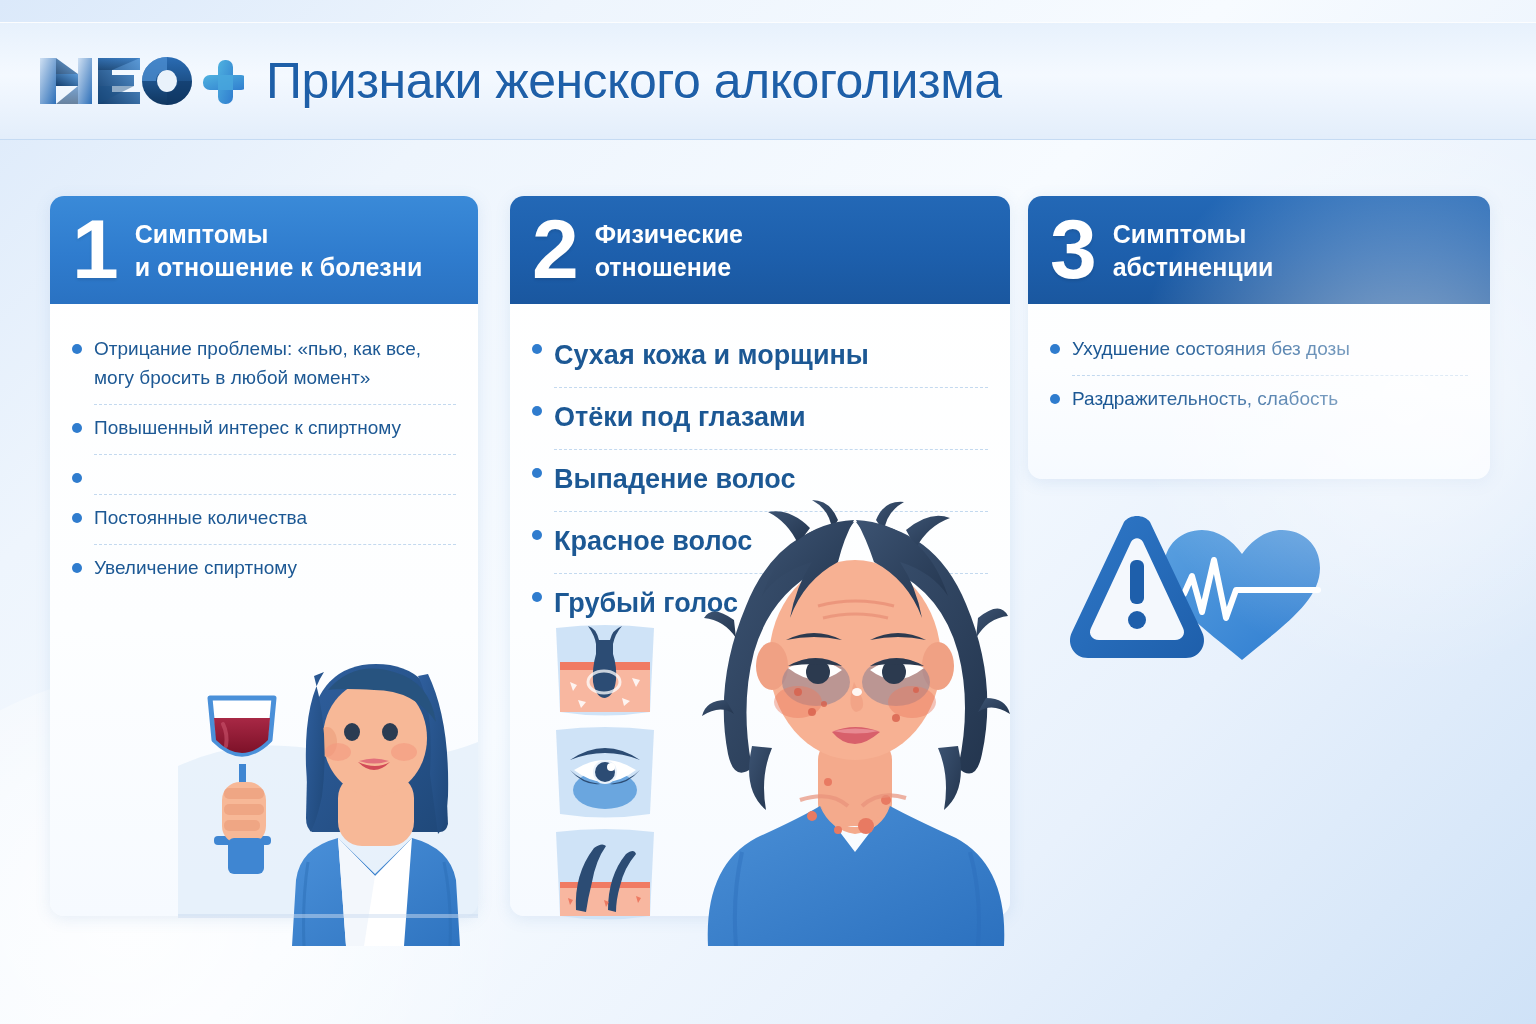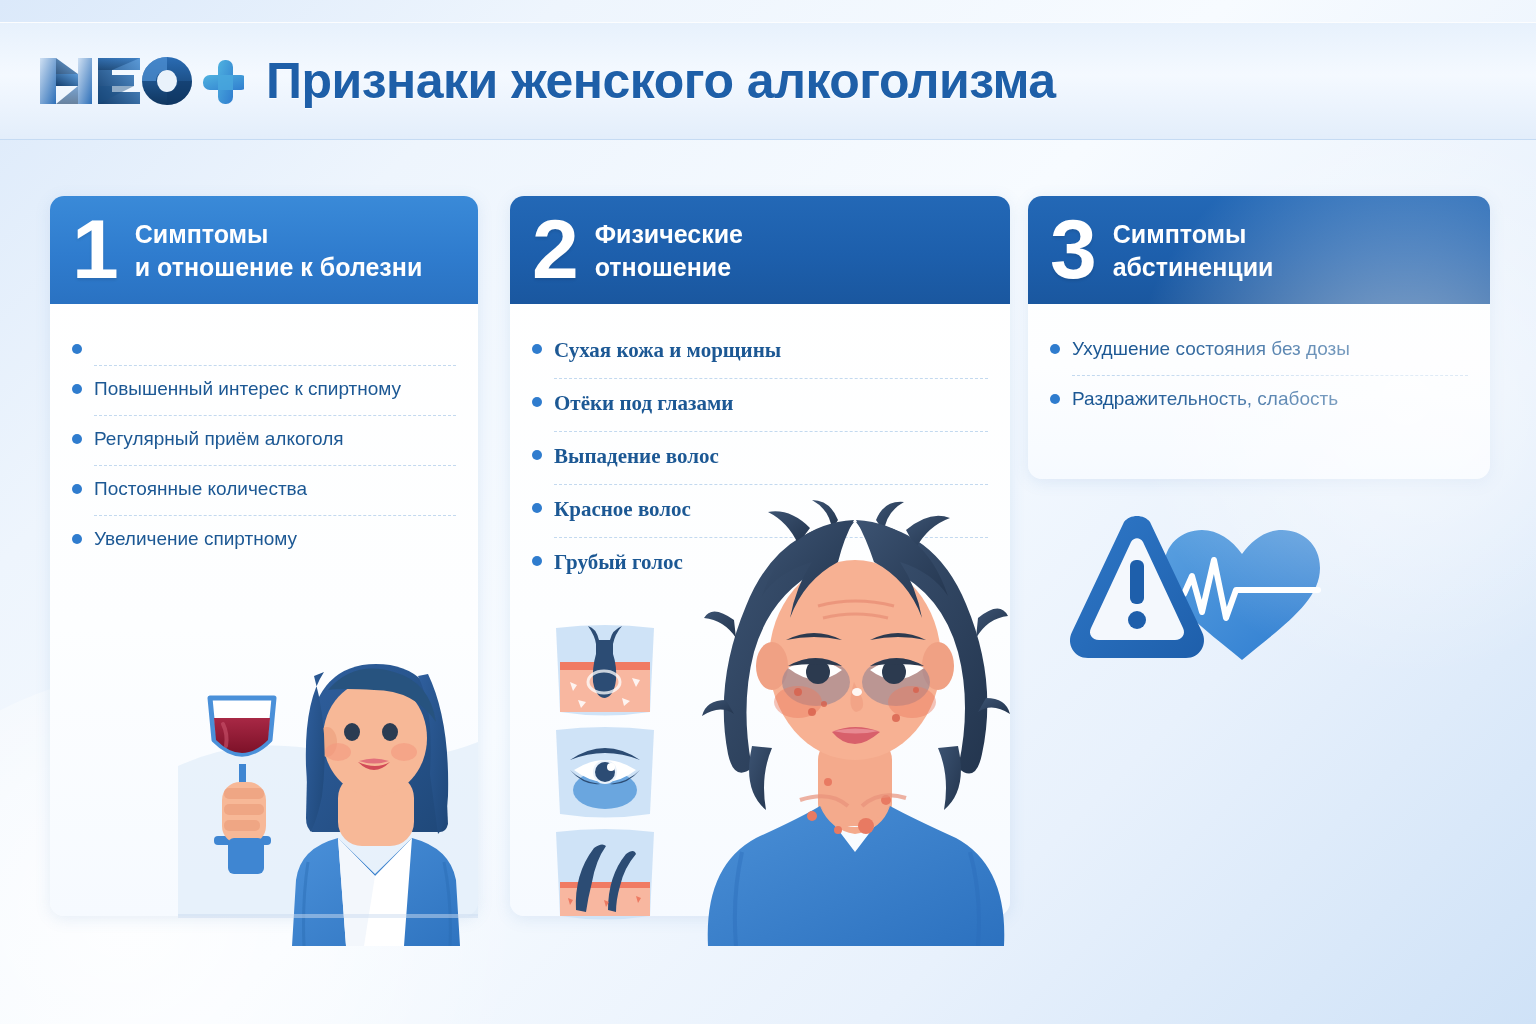--- a/index.html
+++ b/index.html
@@ -58,21 +58,21 @@
   .logo {
     display: flex;
     align-items: center;
     gap: 2px;
     height: 62px;
   }
   .logo svg { display: block; }
 
   .main-title {
     font-size: 50px;
-    font-weight: 700;
+    font-weight: 400;
     color: #1e5fa8;
     letter-spacing: -0.5px;
     white-space: nowrap;
     text-shadow: 0 1px 0 rgba(255,255,255,0.85);
   }
 
   
   .cards {
     position: absolute;
     left: 0; top: 196px;
@@ -133,21 +133,21 @@
     width: 10px; height: 10px;
     border-radius: 50%;
     background: #2f7cce;
     margin-top: 9px;
   }
   .bullet-text {
     color: #1c5894;
     font-size: 19px;
     line-height: 1.52;
   }
-  .card-2 .bullet-text { font-weight: 700; font-size: 21px; font-family: Liberation Serif, serif; }
+  .card-2 .bullet-text { font-weight: 700; font-size: 27px; }
   .sep {
     height: 0;
     border-top: 1px dashed #c3d9ef;
     margin: 2px 0 2px 22px;
   }
 
   
   .illus { position: absolute; }
   .illus svg { display: block; }
 
@@ -222,30 +222,30 @@
       <div class="card-head">
         <div class="card-num">1</div>
         <div class="card-title">
           <span class="l1">Симптомы</span>
           <span class="l2">и отношение к болезни</span>
         </div>
       </div>
       <div class="card-body">
         <div class="bullet-row">
           <span class="dot"></span>
+          <span class="bullet-text">Отрицание проблемы: «пью, как все, могу бросить в любой момент»</span>
         </div>
         <div class="sep"></div>
         <div class="bullet-row">
           <span class="dot"></span>
           <span class="bullet-text">Повышенный интерес к спиртному</span>
         </div>
         <div class="sep"></div>
         <div class="bullet-row">
           <span class="dot"></span>
-          <span class="bullet-text">Регулярный приём алкоголя</span>
         </div>
         <div class="sep"></div>
         <div class="bullet-row">
           <span class="dot"></span>
           <span class="bullet-text">Постоянные количества</span>
         </div>
         <div class="sep"></div>
         <div class="bullet-row">
           <span class="dot"></span>
           <span class="bullet-text">Увеличение спиртному</span>

